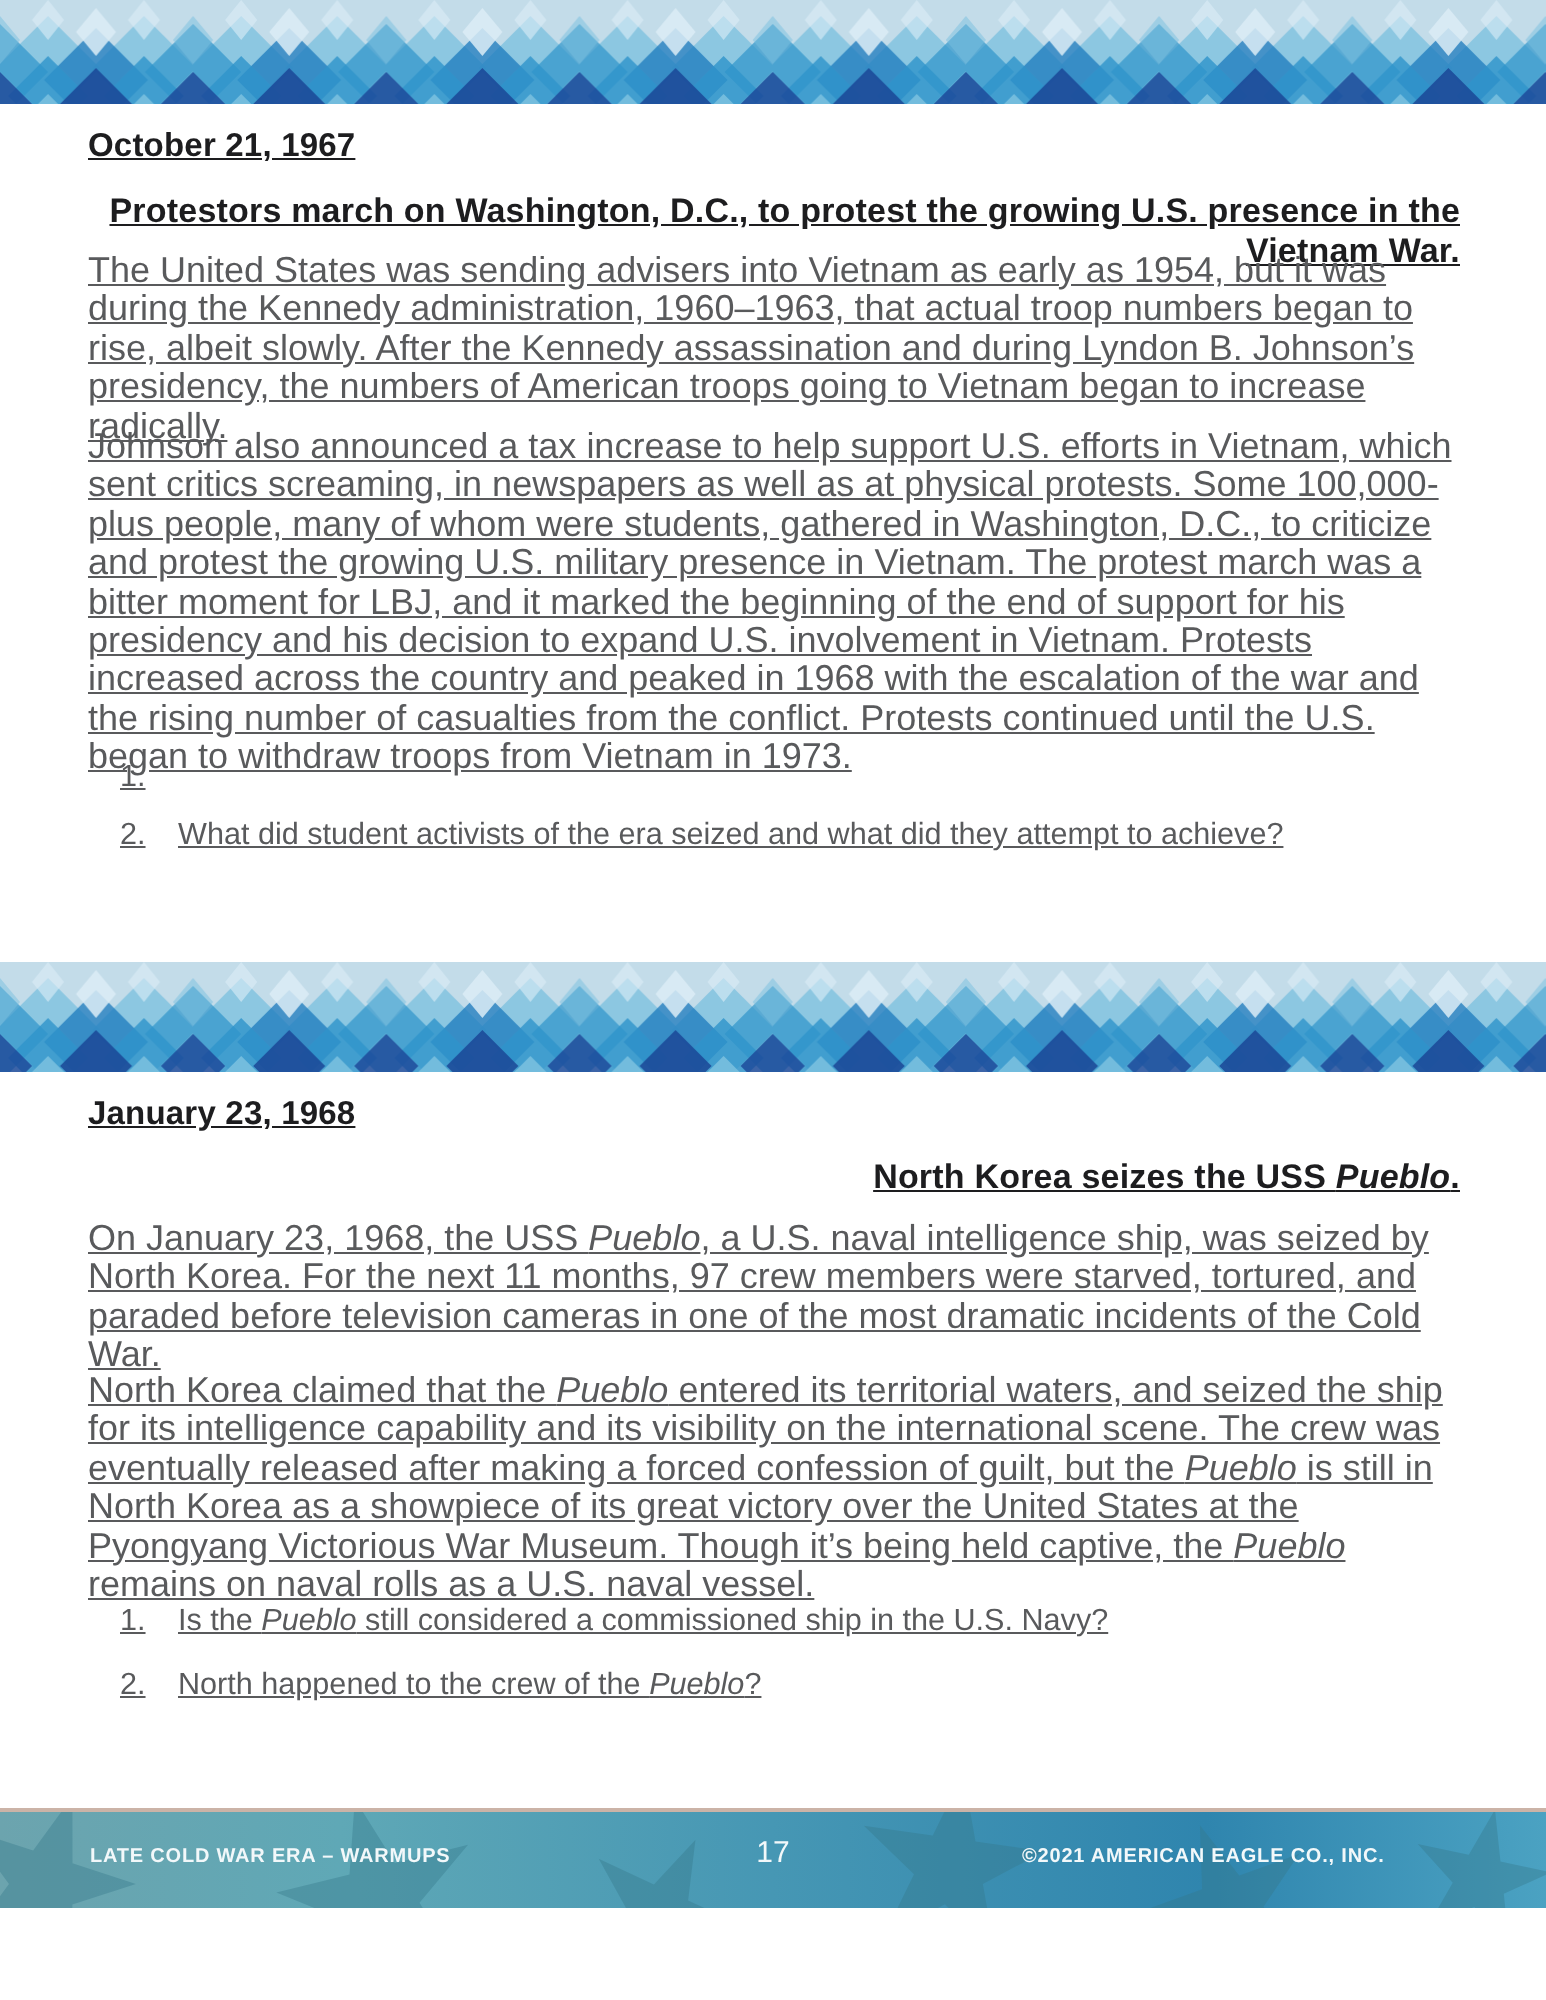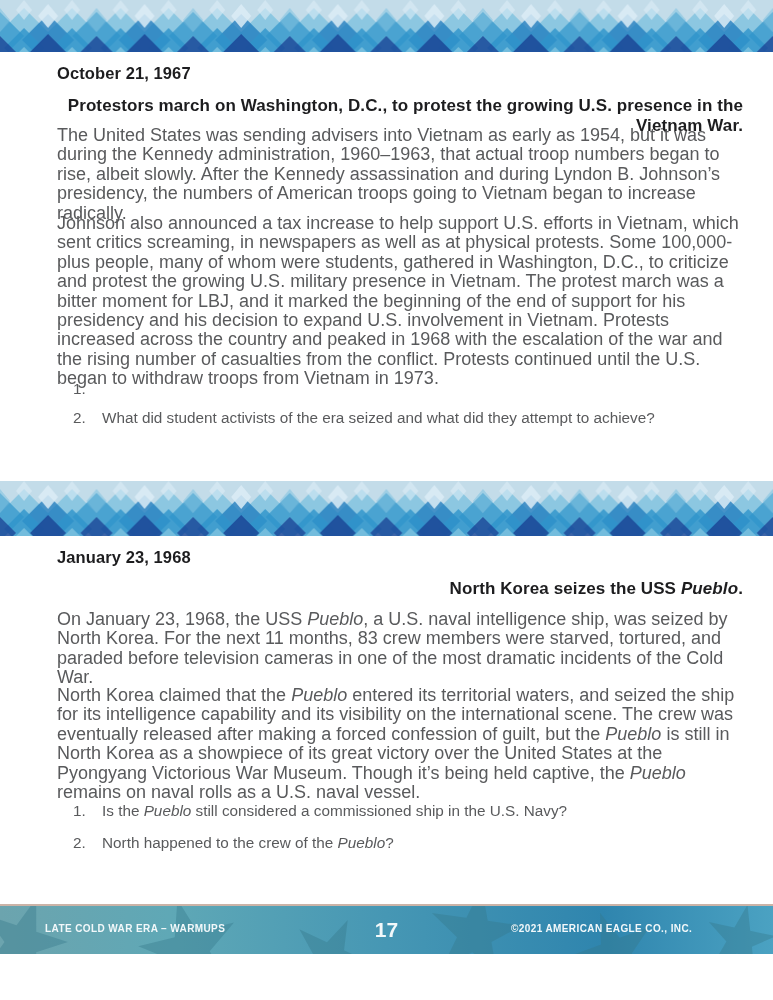--- a/index.html
+++ b/index.html
@@ -7,21 +7,21 @@
     position:relative;
     width:773px;height:1000px;
     background:var(--page-bg,#fff);
     overflow:hidden;
     font-family:"Liberation Sans", sans-serif;
   }
   .banner{position:absolute;left:0;width:773px;overflow:hidden;line-height:0;}
   .banner-top{top:0;height:52px;}
   .banner-mid{top:481px;height:55px;}
 
-  .block{position:absolute;left:57px;width:686px;}
+  .block{position:absolute;left:44px;width:686px;text-decoration:underline;}
   .date-heading{
     font-size:16.5px;font-weight:bold;color:var(--heading-color,#1d1d1f);
     letter-spacing:0.1px;
   }
   .headline{
     font-size:17px;font-weight:bold;color:var(--heading-color,#1d1d1f);
     letter-spacing:0.1px;
     text-align:right;
   }
   .para{
@@ -51,21 +51,21 @@
   .footer-label{
     position:absolute;top:17px;
     font-size:10px;font-weight:bold;letter-spacing:0.4px;
     color:var(--footer-text,#f2f8fa);
     white-space:nowrap;
   }
   .footer-label.left{left:45px;}
   .footer-label.right{left:511px;}
   .footer-page{
     position:absolute;left:0;right:0;top:12px;text-align:center;
-    font-size:21px;font-weight:bold;color:var(--footer-text,#f2f8fa);
+    font-size:15px;font-weight:normal;color:var(--footer-text,#f2f8fa);
   }
 </style>
 </head>
 <body>
 
 <div class="page">
 
   <div class="banner banner-top">
     <svg width="773" height="57" viewBox="0 0 773 57">
       <defs>
@@ -129,21 +129,21 @@
           <polygon points="14,57 24,47 34,57 24,67" style="fill:var(--banner-sky);opacity:.9"></polygon>
           <polygon points="62,57 72,47 82,57 72,67" style="fill:var(--banner-sky);opacity:.9"></polygon>
         </pattern>
       </defs>
       <rect width="773" height="57" fill="url(#bp-mid)"></rect>
     </svg>
   </div>
 
   <div class="block date-heading" style="top:548px">January 23, 1968</div>
   <div class="block headline" style="top:579px"><span>North Korea seizes the USS </span><span class="it">Pueblo</span><span>.</span></div>
-  <div class="block para" style="top:610px"><span>On January 23, 1968, the USS </span><span class="it">Pueblo</span><span>, a U.S. naval intelligence ship, was seized by North Korea. For the next 11 months, 83 crew members were starved, tortured, and paraded before television cameras in one of the most dramatic incidents of the Cold War.</span></div>
+  <div class="block para" style="top:610px"><span>On January 23, 1968, the USS </span><span class="it">Pueblo</span><span>, a U.S. naval intelligence ship, was seized by North Korea. For the next 11 months, 97 crew members were starved, tortured, and paraded before television cameras in one of the most dramatic incidents of the Cold War.</span></div>
   <div class="block para" style="top:686px"><span>North Korea claimed that the </span><span class="it">Pueblo</span><span> entered its territorial waters, and seized the ship for its intelligence capability and its visibility on the international scene. The crew was eventually released after making a forced confession of guilt, but the </span><span class="it">Pueblo</span><span> is still in North Korea as a showpiece of its great victory over the United States at the Pyongyang Victorious War Museum. Though it’s being held captive, the </span><span class="it">Pueblo</span><span> remains on naval rolls as a U.S. naval vessel.</span></div>
   <div class="block q" style="top:801px">
     <span class="q-num">1.</span>
     <span><span>Is the </span><span class="it">Pueblo</span><span> still considered a commissioned ship in the U.S. Navy?</span></span>
   </div>
   <div class="block q" style="top:833px">
     <span class="q-num">2.</span>
     <span><span>North happened to the crew of the </span><span class="it">Pueblo</span><span>?</span></span>
   </div>
 

